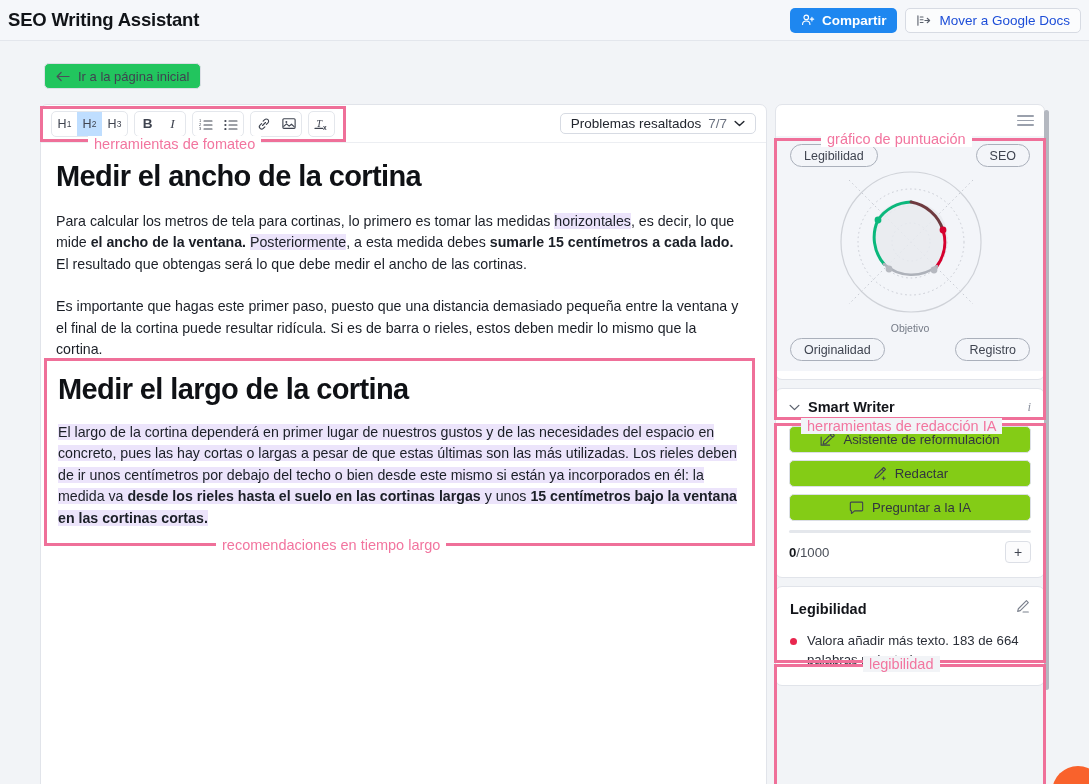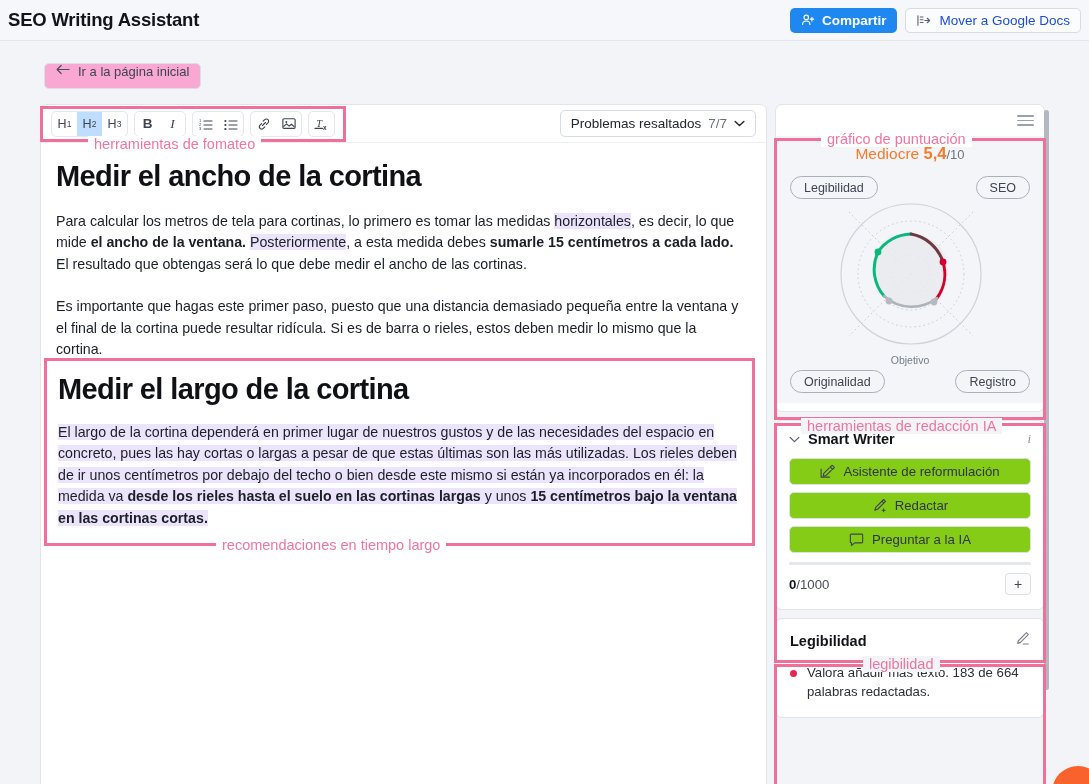--- a/index.html
+++ b/index.html
@@ -33,23 +33,23 @@
   .btn-gdocs {
     display: flex; align-items: center; gap: 8px;
     background: #fbfcfd; color: #1d4ed8; border: 1px solid #d7dbe3;
     border-radius: 5px; height: 25px; padding: 0 10px; font-size: 13.5px;
     font-family: "Liberation Sans", sans-serif; cursor: pointer;
   }
 
   
   .back-btn {
     position: absolute; left: 44px; top: 63px;
-    display: flex; gap: 8px;
+    display: flex; align-items: center; gap: 8px;
     height: 26px; padding: 0 11px;
-    background: #f9a8d4; border: 1px solid #dcdfe6; border-radius: 5px;
+    background: #22c55e; border: 1px solid #dcdfe6; border-radius: 5px;
     font-size: 13px; color: #3f4450; cursor: pointer;
     font-family: "Liberation Sans", sans-serif;
   }
 
   
   .editor-panel {
     position: absolute; left: 40px; top: 104px;
     width: 727px; height: 690px;
     background: #fff; border: 1px solid #e1e4ea;
     border-radius: 7px 7px 0 0;
@@ -68,21 +68,21 @@
     justify-content: center; font-size: 12.5px; color: #3f4450;
     cursor: pointer; background: transparent; padding: 0 4px;
     font-family: "Liberation Sans", sans-serif;
   }
   .tool-btn.active { background: #bfdeff; }
   .tool-btn sub { font-size: 8.5px; }
   .tool-btn.bold { font-weight: bold; font-size: 13.5px; }
   .tool-btn.ital { font-style: italic; font-size: 13.5px; font-family: "Liberation Serif", serif; }
   .dropdown-problems {
     margin-left: auto; display: flex; align-items: center; gap: 7px;
-    border: 1px solid #d7dbe3; border-radius: 5px; height: 27px;
+    border: 1px solid #d7dbe3; border-radius: 5px; height: 21px;
     padding: 0 10px; font-size: 13.5px; color: #22262e; cursor: pointer;
     background: #fff;
   }
   .dropdown-problems .count { color: #6b7280; }
 
   .doc-body { padding: 16px 24px 0 15px; }
   .doc-h1 {
     font-size: 29px; font-weight: bold; color: #0f1115;
     letter-spacing: -0.6px; line-height: 1.2; margin-bottom: 17px;
   }
@@ -315,24 +315,20 @@
 
   <div class="card score-card">
     <div class="card-menu-row">
       <div class="hamburger">
         <span></span>
           <span></span>
           <span></span>
       </div>
     </div>
     <div class="score-inner">
-      <div class="score-head">
-        <span>Mediocre</span>
-        <span class="num">5,4</span><span class="den">/10</span>
-      </div>
       <div class="pill-row">
         <div class="pill">Legibilidad</div>
         <div class="pill">SEO</div>
       </div>
 
       <div class="radar-wrap">
         <svg width="242" height="160" viewBox="0 0 242 160">
           <g transform="translate(121,72)">
 
             <circle r="70" fill="none" stroke="#cfd2d8" stroke-width="1.2"></circle>

